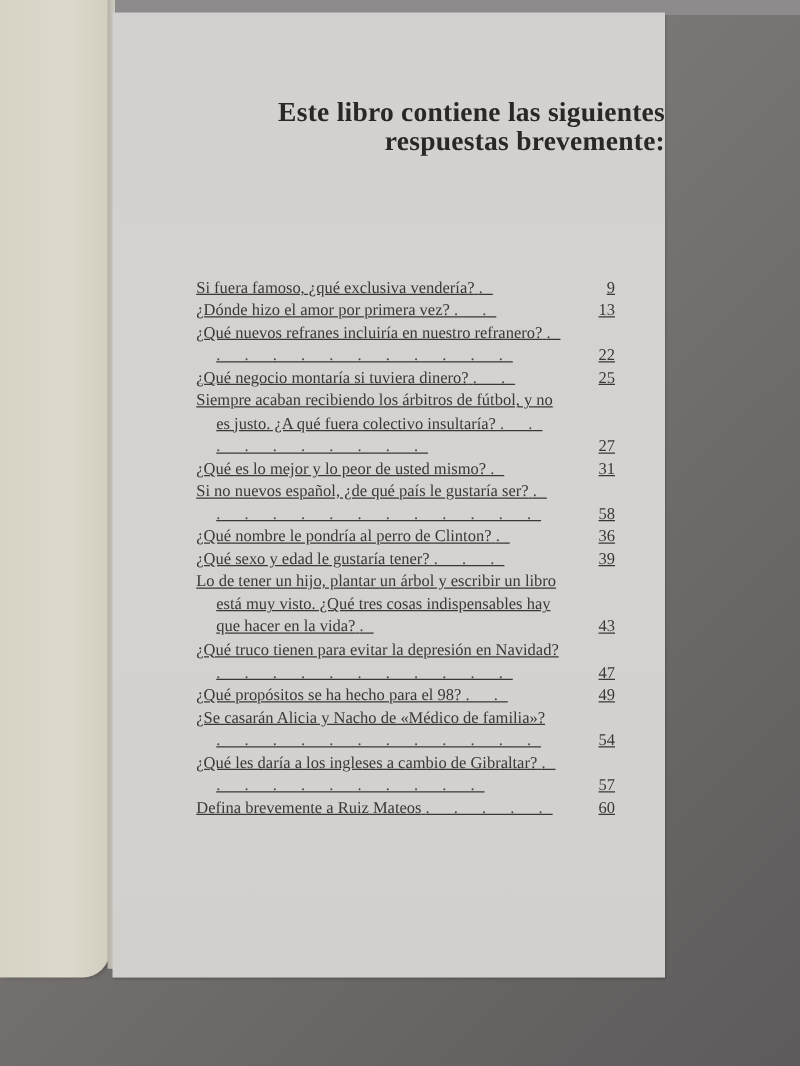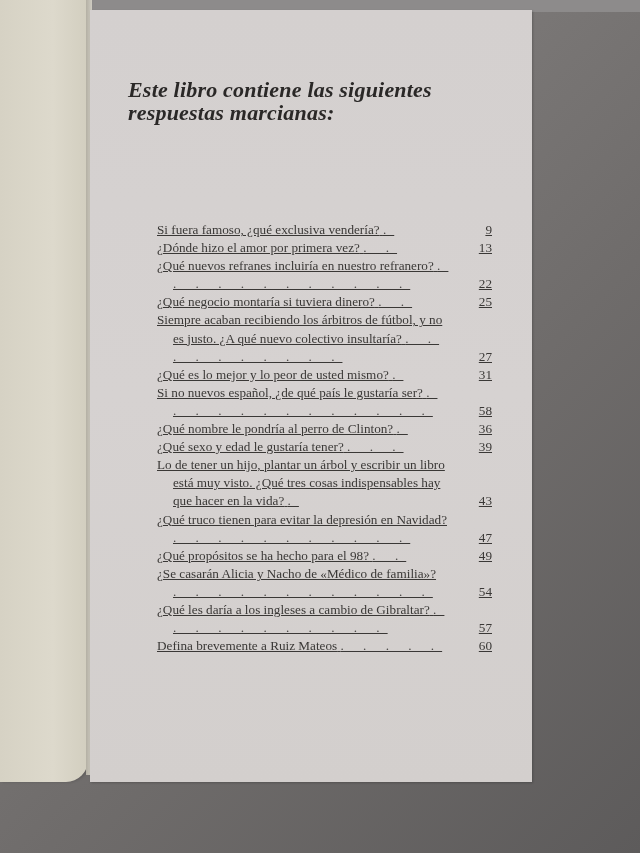--- a/index.html
+++ b/index.html
@@ -44,24 +44,23 @@
       left: 90px; top: 10px;
       width: 442px;
       height: 772px;
       background: linear-gradient(180deg, #d4d0cf 0%, #d6d2d1 50%, #d3cfcd 100%);
       box-shadow: 1px 1px 2px rgba(0,0,0,0.2);
     }
     .title {
       position: absolute;
       left: 0; top: 68px;
       width: 100%;
-      text-align: left;
+      text-align: right;
       color: #2a2827;
       font-family: "Liberation Serif", "DejaVu Serif", serif;
-      font-style: italic;
       font-weight: bold;
       font-size: 22px;
       line-height: 23px;
       letter-spacing: 0.2px;
     }
     .title div { margin-left: 38px; }
     .toc {
       position: absolute;
       left: 67px;
       top: 211px;
@@ -100,42 +99,42 @@
 <body>
 
 <div class="table-surface"></div>
 <div class="top-strip"></div>
 <div class="left-page"></div>
 <div class="gutter"></div>
 
 <div class="page">
   <div class="title">
     <div>Este libro contiene las siguientes</div>
-    <div>respuestas marcianas:</div>
+    <div>respuestas brevemente:</div>
   </div>
 
   <ul class="toc">
     <li class="toc-entry">
       <span class="entry-text"><span>Si fuera famoso, ¿qué exclusiva vendería?</span> <span class="leader">.</span></span>
       <span class="entry-page">9</span>
     </li>
     <li class="toc-entry">
       <span class="entry-text"><span>¿Dónde hizo el amor por primera vez?</span> <span class="leader">. .</span></span>
       <span class="entry-page">13</span>
     </li>
     <li class="toc-entry">
       <span class="entry-text"><span>¿Qué nuevos refranes incluiría en nuestro refranero?</span> <span class="leader">. . . . . . . . . . . .</span></span>
       <span class="entry-page">22</span>
     </li>
     <li class="toc-entry">
       <span class="entry-text"><span>¿Qué negocio montaría si tuviera dinero?</span> <span class="leader">. .</span></span>
       <span class="entry-page">25</span>
     </li>
     <li class="toc-entry">
-      <span class="entry-text"><span>Siempre acaban recibiendo los árbitros de fútbol, y no es justo. ¿A qué nuevo colectivo insultaría?</span> <span class="leader">. . . . . . . . . .</span></span>
+      <span class="entry-text"><span>Siempre acaban recibiendo los árbitros de fútbol, y no es justo. ¿A qué fuera colectivo insultaría?</span> <span class="leader">. . . . . . . . . .</span></span>
       <span class="entry-page">27</span>
     </li>
     <li class="toc-entry">
       <span class="entry-text"><span>¿Qué es lo mejor y lo peor de usted mismo?</span> <span class="leader">.</span></span>
       <span class="entry-page">31</span>
     </li>
     <li class="toc-entry">
       <span class="entry-text"><span>Si no nuevos español, ¿de qué país le gustaría ser?</span> <span class="leader">. . . . . . . . . . . . .</span></span>
       <span class="entry-page">58</span>
     </li>

